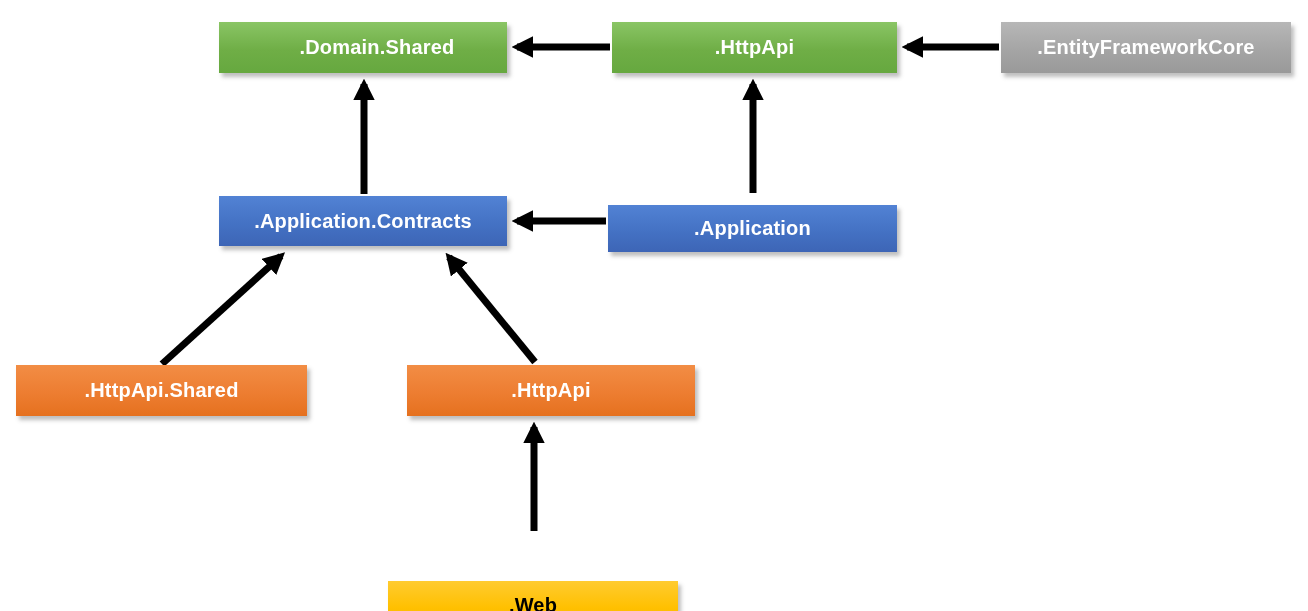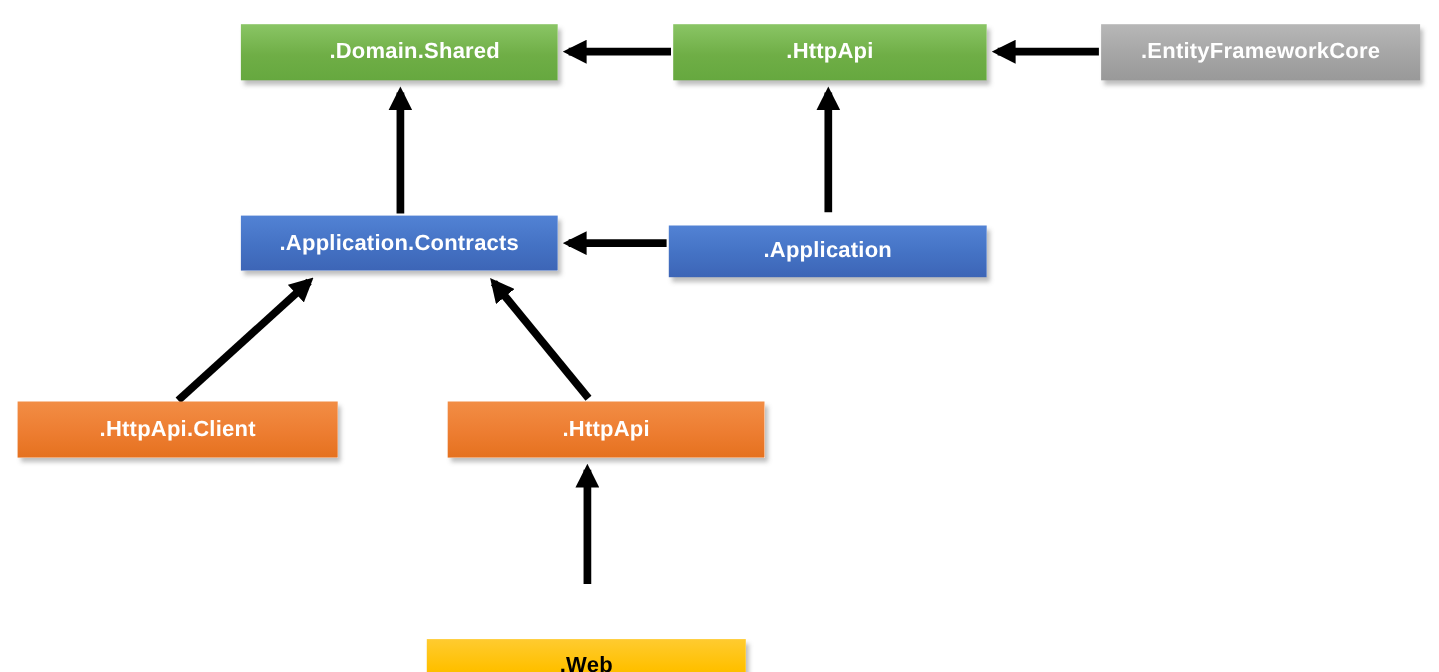--- a/index.html
+++ b/index.html
@@ -78,19 +78,19 @@
   <div class="node green" id="n-domain-shared">.Domain.Shared</div>
 
   <div class="node green" id="n-domain">.HttpApi</div>
 
   <div class="node gray" id="n-entity-framework-core">.EntityFrameworkCore</div>
 
   <div class="node blue" id="n-application-contracts">.Application.Contracts</div>
 
   <div class="node blue" id="n-application">.Application</div>
 
-  <div class="node orange" id="n-httpapi-client">.HttpApi.Client</div>
+  <div class="node orange" id="n-httpapi-client">.HttpApi.Shared</div>
 
   <div class="node orange" id="n-httpapi">.HttpApi</div>
 
   <div class="node yellow" id="n-web">.Web</div>
 
 </div>
 
 </body></html>

